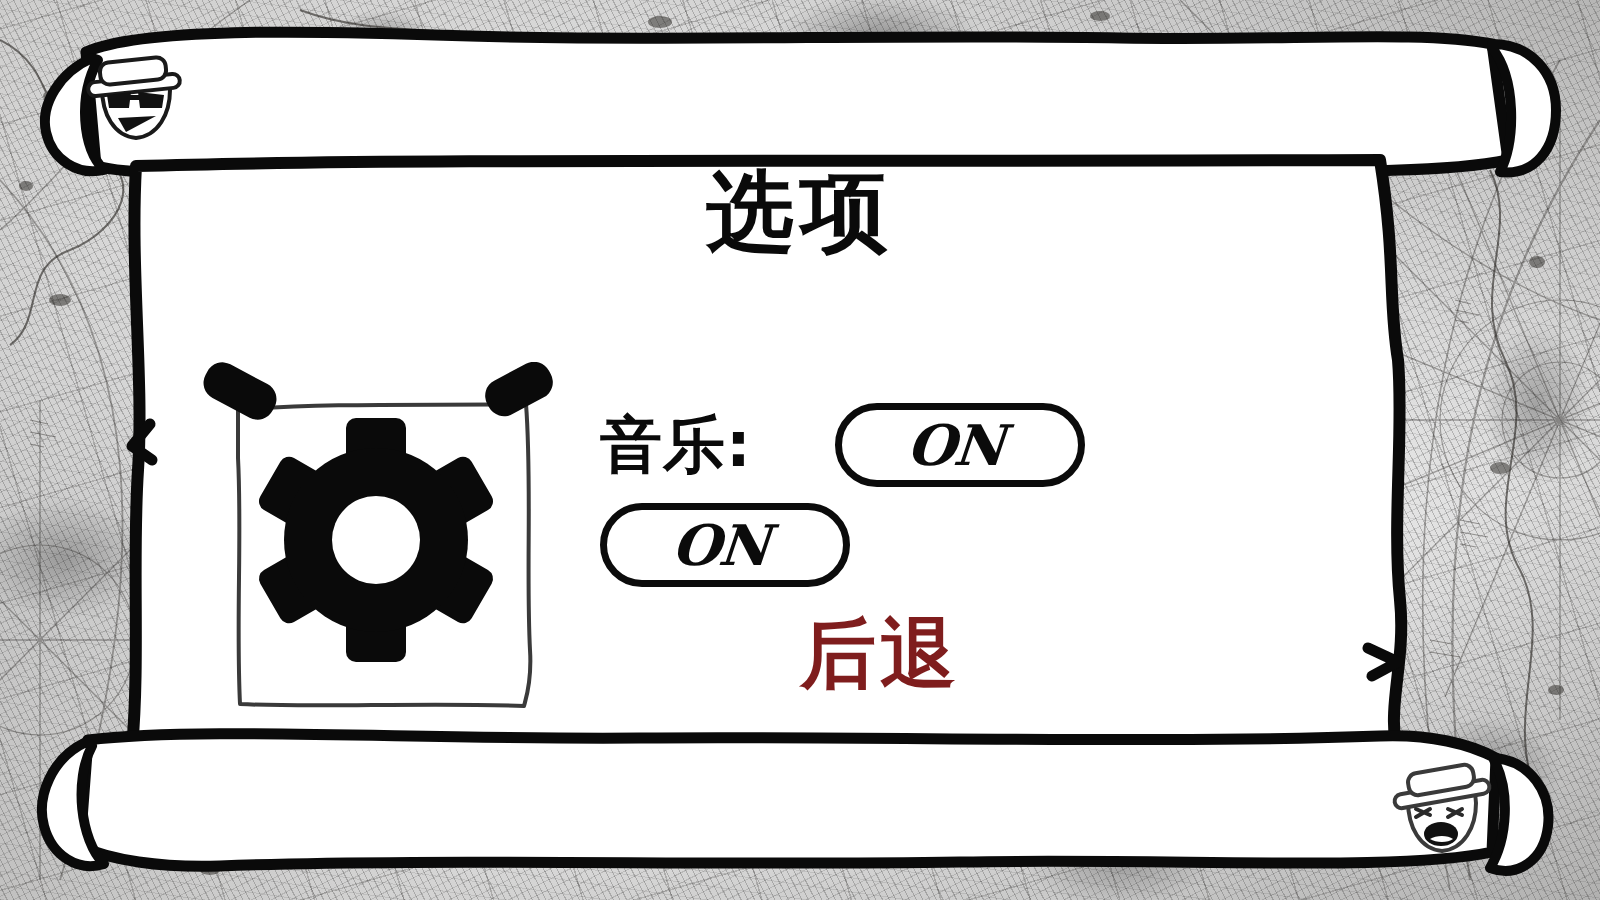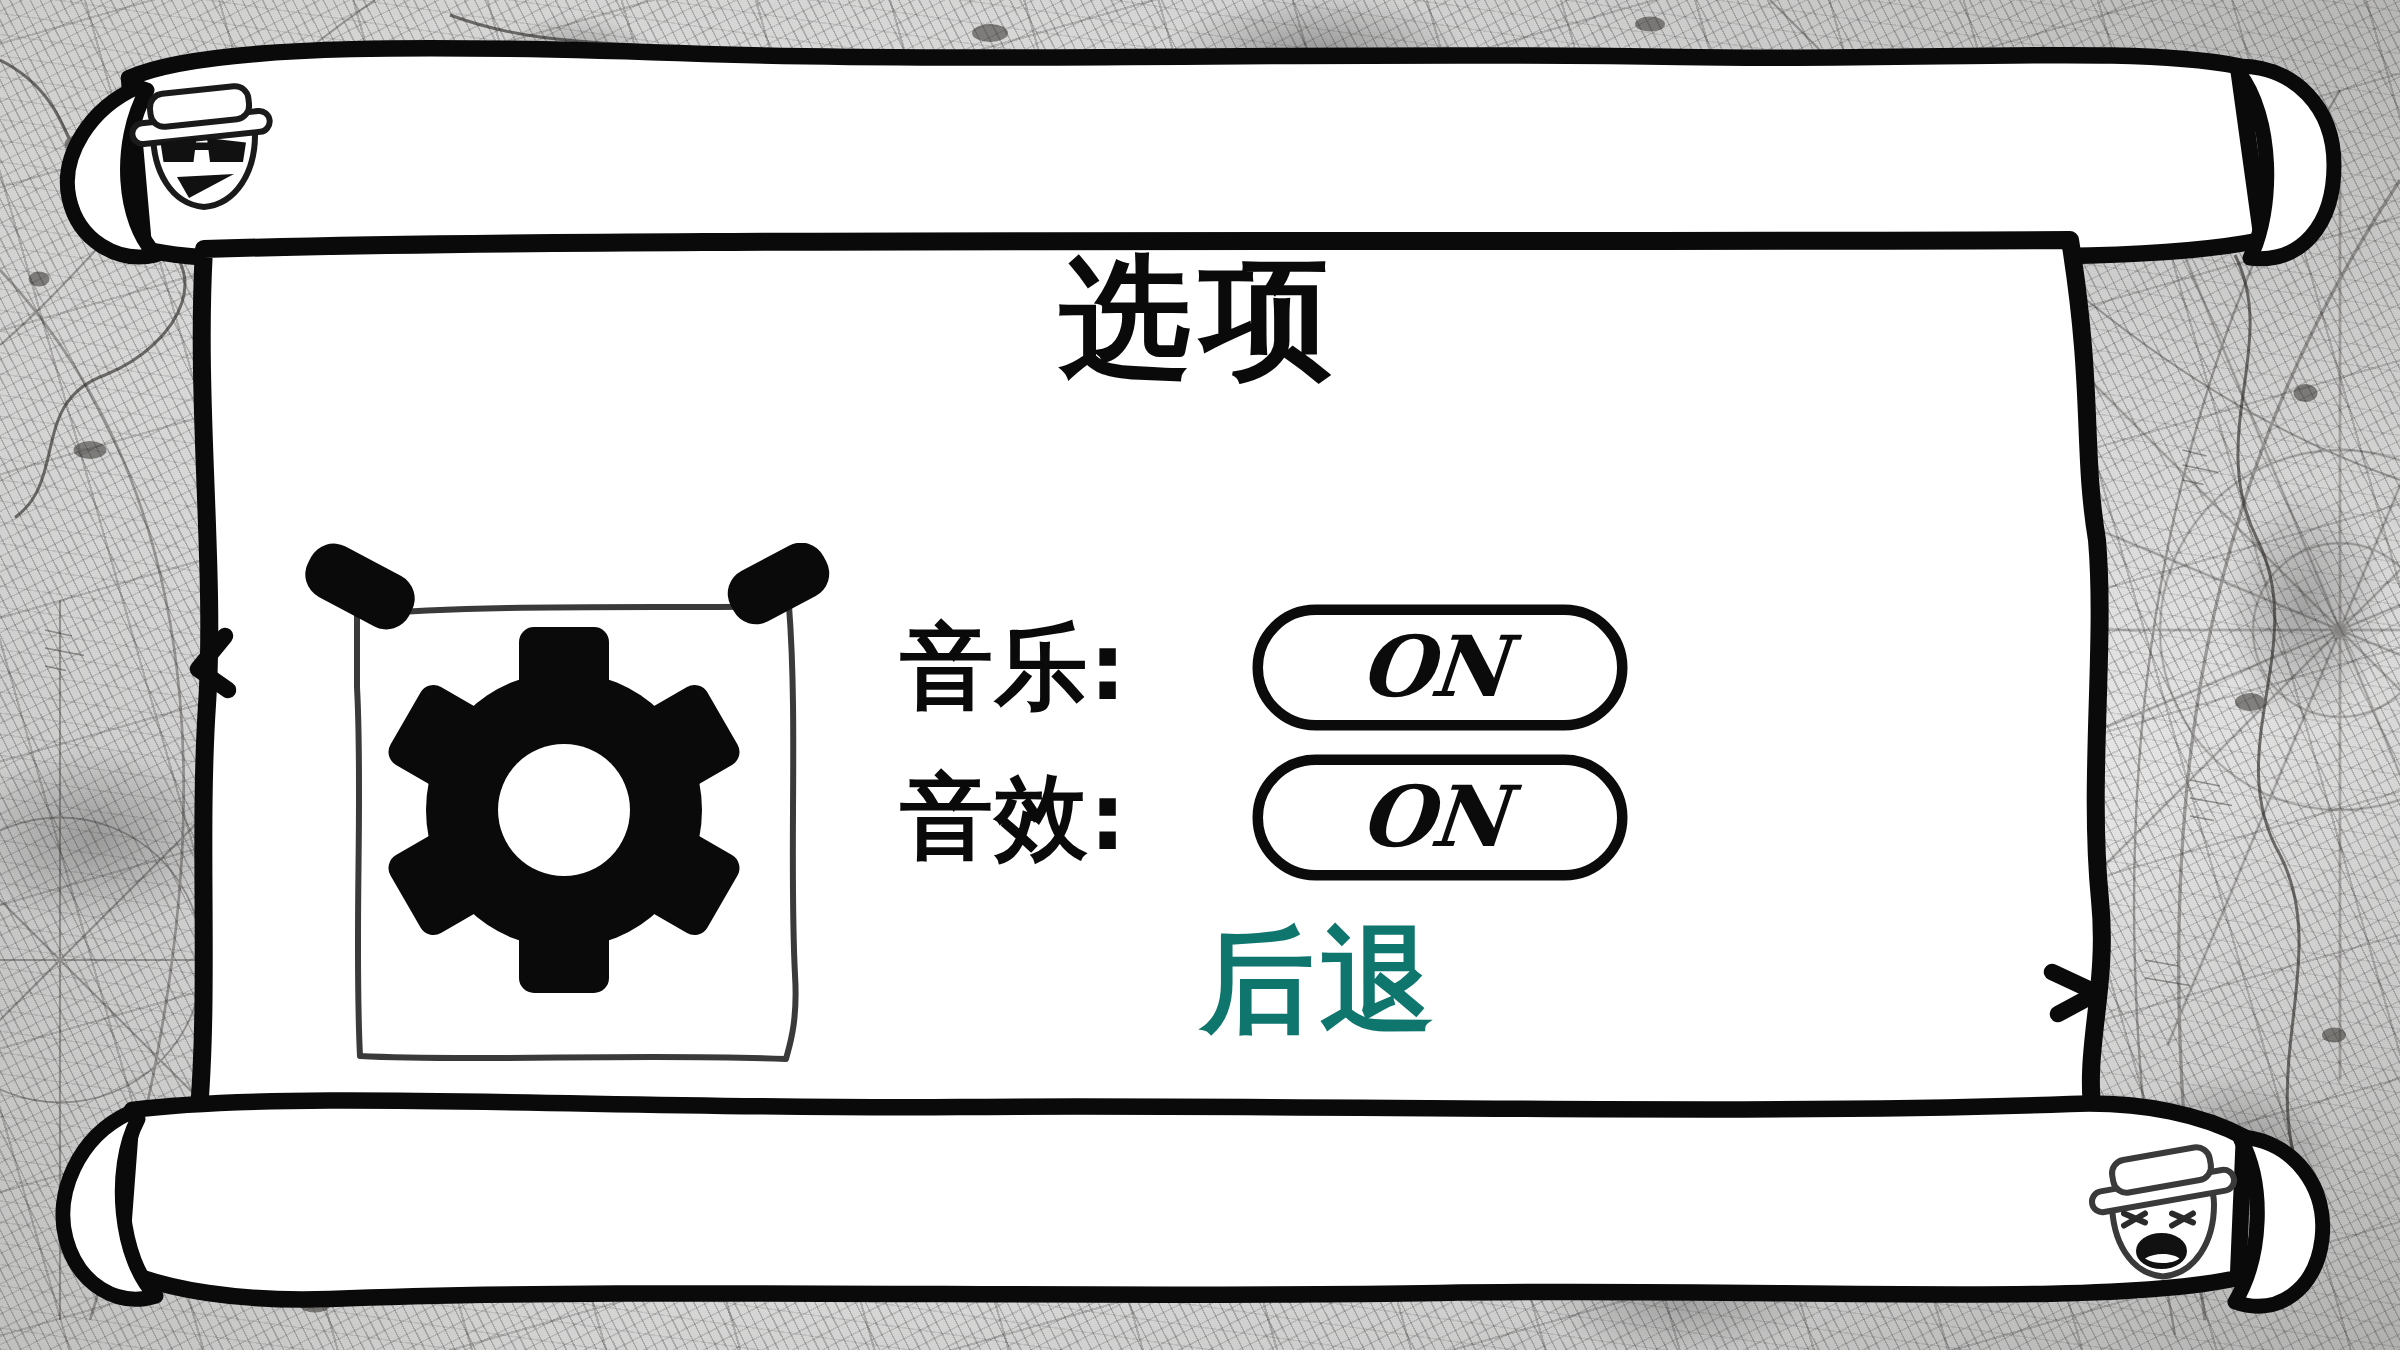--- a/index.html
+++ b/index.html
@@ -129,21 +129,21 @@
     line-height:1;
   }
 
   .back-btn{
     position:absolute;
     left:600px; top:612px;
     width:560px;
     text-align:center;
     font-size:76px;
     font-weight:bold;
-    color:#0f766e;
+    color:#7f1d1d;
     letter-spacing:4px;
     cursor:pointer;
     font-family:"DejaVu Sans","Liberation Sans",sans-serif;
     line-height:1.1;
   }
 
   
   .mascot{ position:absolute; }
   .mascot-tl{ left:74px; top:48px; width:120px; height:106px; }
   .mascot-br{ left:1382px; top:757px; width:118px; height:106px; }
@@ -311,21 +311,20 @@
     <div class="settings">
 
       <div class="row">
         <div class="row-label">音乐:</div>
         <div class="pill">
           <span class="pill-text">ON</span>
         </div>
       </div>
 
       <div class="row">
-        <div class="row-label">音效:</div>
         <div class="pill">
           <span class="pill-text">ON</span>
         </div>
       </div>
     </div>
 
     <div class="back-btn">后退</div>
 
     <div class="mascot mascot-tl">
       <svg width="120" height="106" viewBox="0 0 120 106">

